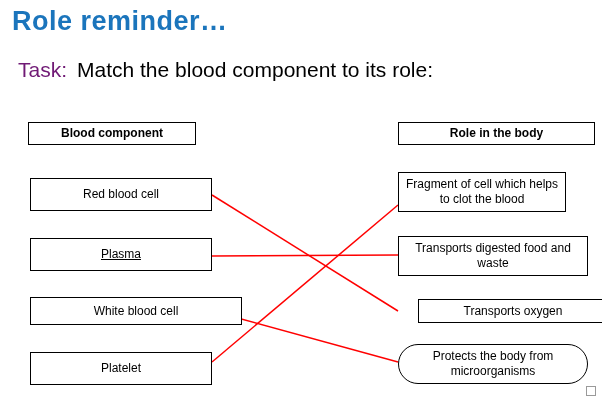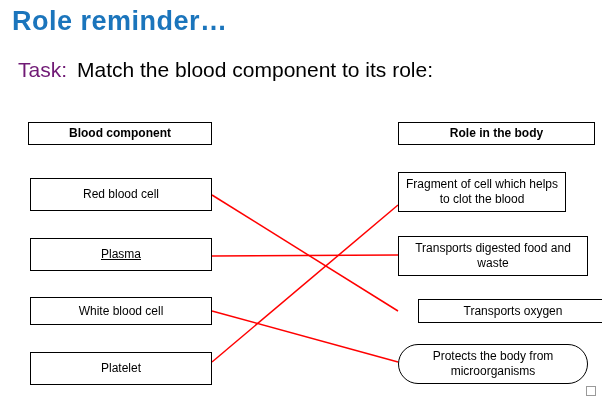--- a/index.html
+++ b/index.html
@@ -43,24 +43,24 @@
     text-align: center;
     font-size: 12px;
     color: #000000;
     line-height: 1.25;
     padding: 2px 4px;
     box-sizing: border-box;
   }
   .box.header { font-weight: bold; }
 
   
-  .lc-header   { left: 28px;  top: 122px; width: 184px; height: 23px; }
+  .lc-header   { left: 28px;  top: 122px; width: 168px; height: 23px; }
   .lc-item-0   { left: 30px;  top: 178px; width: 182px; height: 33px; }
   .lc-item-1   { left: 30px;  top: 238px; width: 182px; height: 33px; text-decoration: underline; }
-  .lc-item-2   { left: 30px;  top: 297px; width: 182px; height: 28px; }
+  .lc-item-2   { left: 30px;  top: 297px; width: 212px; height: 28px; }
   .lc-item-3   { left: 30px;  top: 352px; width: 182px; height: 33px; }
 
   
   .rc-header   { left: 398px; top: 122px; width: 197px; height: 23px; }
   .rc-item-0   { left: 398px; top: 172px; width: 168px; height: 40px; }
   .rc-item-1   { left: 398px; top: 236px; width: 190px; height: 40px; }
   .rc-item-2   { left: 398px; top: 299px; width: 190px; height: 24px; margin-left: 20px; }
   .rc-item-3   { left: 398px; top: 344px; width: 190px; height: 40px; border-radius: 20px; }
 
   svg.lines {

